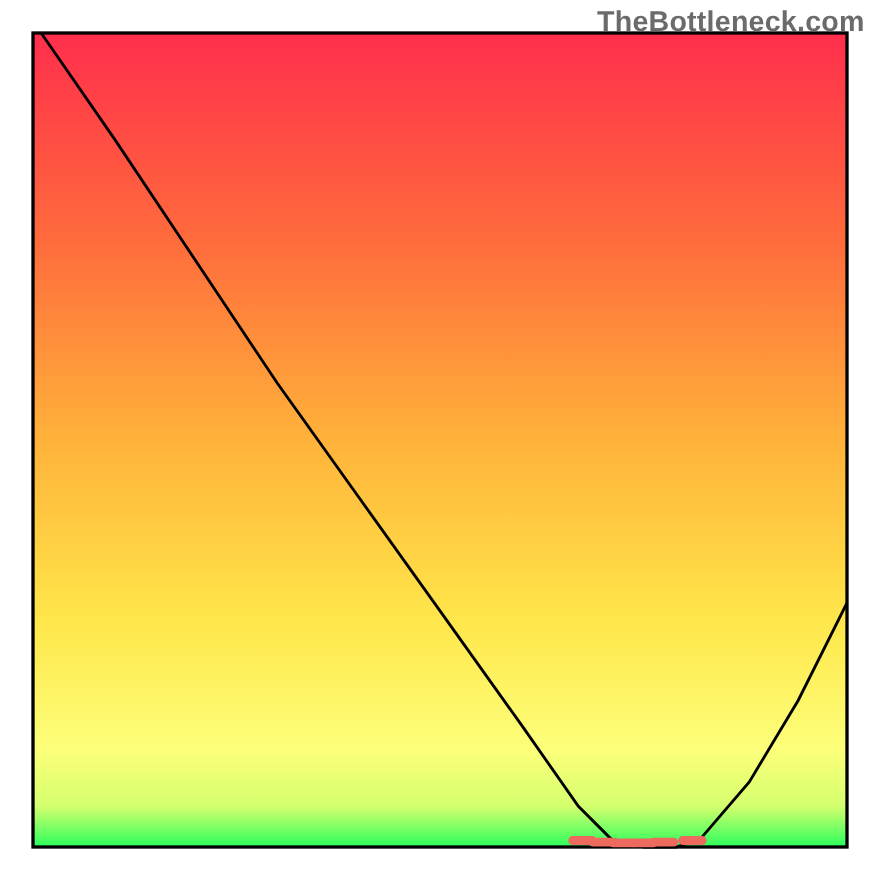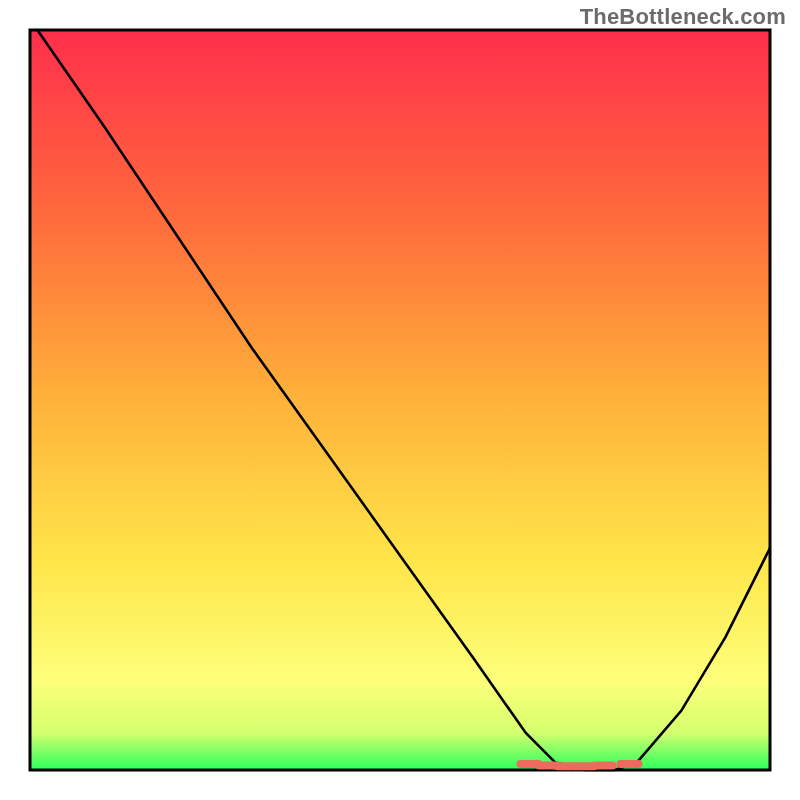--- a/index.html
+++ b/index.html
@@ -13,21 +13,21 @@
   .container {
     position: relative;
     width: 800px;
     height: 800px;
   }
   .watermark {
     position: absolute;
     top: 4px;
     right: 14px;
     color: #6b6b6b;
-    font-size: 22px;
+    font-size: 26px;
     font-weight: 600;
     letter-spacing: 0.2px;
     z-index: 10;
   }
   svg.plot {
     position: absolute;
     top: 0;
     left: 0;
   }
 </style>

